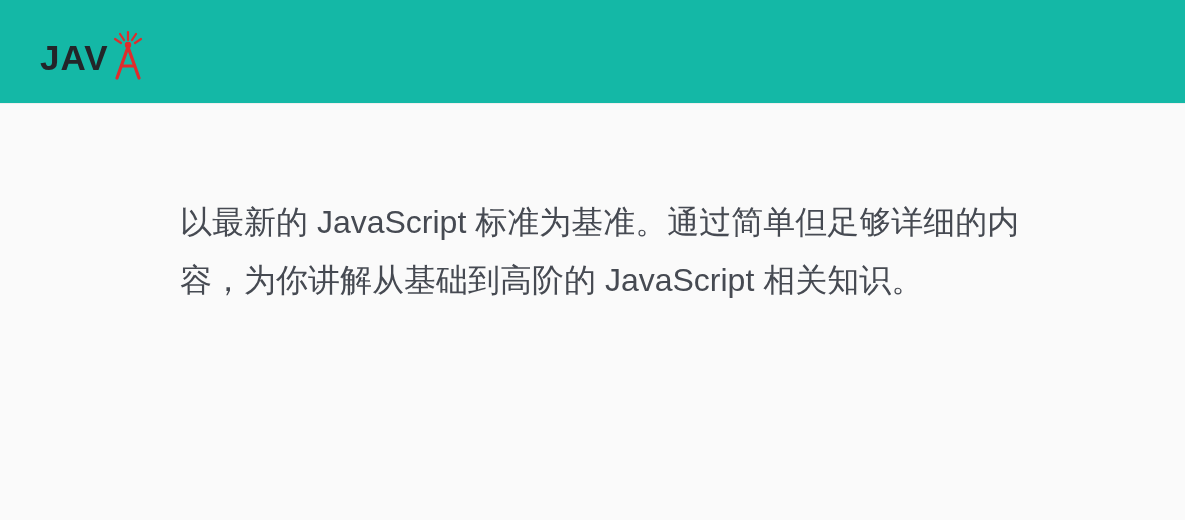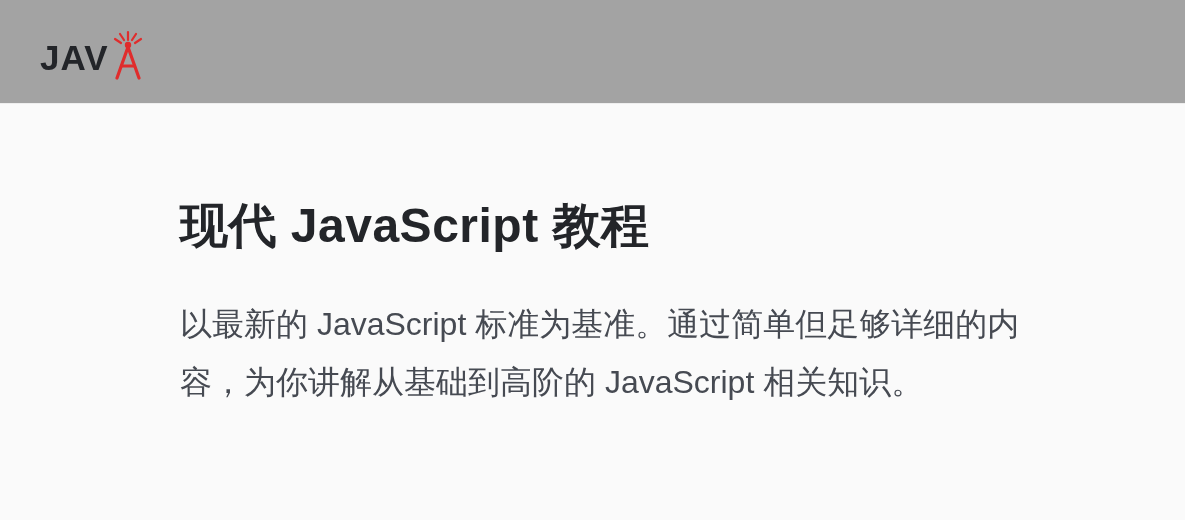--- a/index.html
+++ b/index.html
@@ -9,21 +9,21 @@
     }
     body {
       font-family: -apple-system, BlinkMacSystemFont, "Segoe UI", "Helvetica Neue", Arial, sans-serif;
       background: #fafafa;
       color: #232529;
       width: 1185px;
       height: 520px;
       overflow: hidden;
     }
     .header {
-      background: #a3a3a3;
+      background: #14b8a6;
       padding: 20px 40px 28px 40px;
       border-bottom: 1px solid #eee;
     }
     .logo {
       display: flex;
       align-items: baseline;
       font-family: "Arial Black", "Helvetica Neue", Arial, sans-serif;
       font-weight: 900;
       font-size: 35px;
       letter-spacing: 1px;
@@ -77,15 +77,14 @@
           <line x1="17" y1="17" x2="6" y2="48"></line>
           <line x1="17" y1="17" x2="28" y2="48"></line>
           <line x1="10.5" y1="36" x2="23.5" y2="36"></line>
         </g>
       </svg>
     </span>
   </a>
 </div>
 
 <div class="content">
-  <h1 class="title">现代 JavaScript 教程</h1>
   <p class="description">以最新的 JavaScript 标准为基准。通过简单但足够详细的内容，为你讲解从基础到高阶的 JavaScript 相关知识。</p>
 </div>
 
 </body></html>

